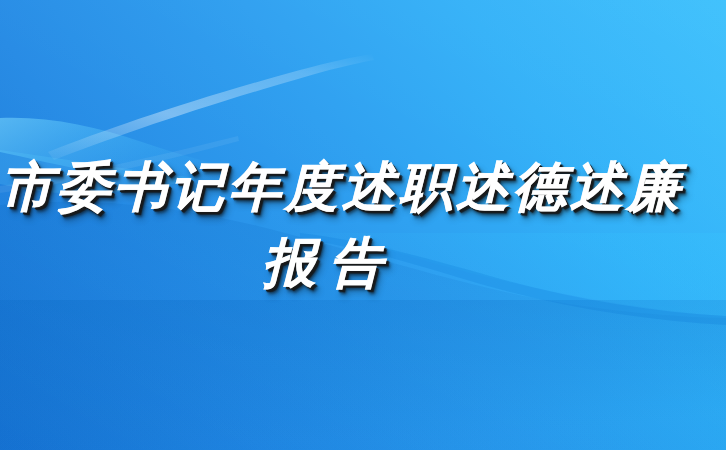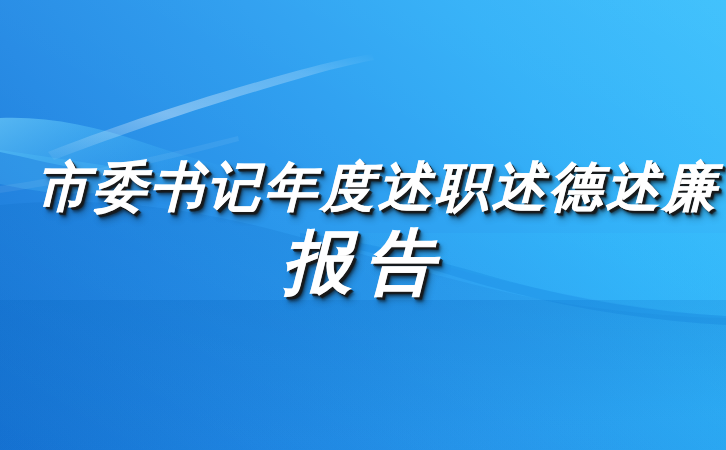--- a/index.html
+++ b/index.html
@@ -32,42 +32,41 @@
   }
 
   
   .title-block {
     position: absolute;
     left: 0;
     top: 148px;
     width: 645px;
     text-align: center;
     z-index: 5;
-    margin-left: 36px;
   }
 
   .title-line {
     display: block;
     color: #ffffff;
     font-family: "DejaVu Serif", "Liberation Serif", serif;
     font-weight: bold;
     font-style: italic;
     font-size: 54px;
     line-height: 76px;
     letter-spacing: 4px;
     white-space: nowrap;
     text-shadow:
        2px 2px 0 rgba(25,25,25,0.92),
        3px 3px 1px rgba(20,20,20,0.82),
        4px 5px 3px rgba(10,10,10,0.50),
        5px 7px 7px rgba(0,0,0,0.30);
     -webkit-text-stroke: 0.6px rgba(255,255,255,0.9);
   }
   .title-line.line1 { font-size: 53px; }
-  .title-line.line2 { font-size: 69px; letter-spacing: 14px; text-indent: 14px; text-align: center; }
+  .title-line.line2 { font-size: 53px; letter-spacing: 14px; text-indent: 14px; text-align: center; }
 </style>
 </head>
 <body>
 
 <div id="banner">
 
   <svg class="wave-layer" viewBox="0 0 726 450" preserveAspectRatio="none" xmlns="http://www.w3.org/2000/svg">
     <defs>
       <linearGradient id="gTopRight" x1="0" y1="1" x2="1" y2="0">
         <stop offset="0%" stop-color="#ffffff" stop-opacity="0.00"></stop>

